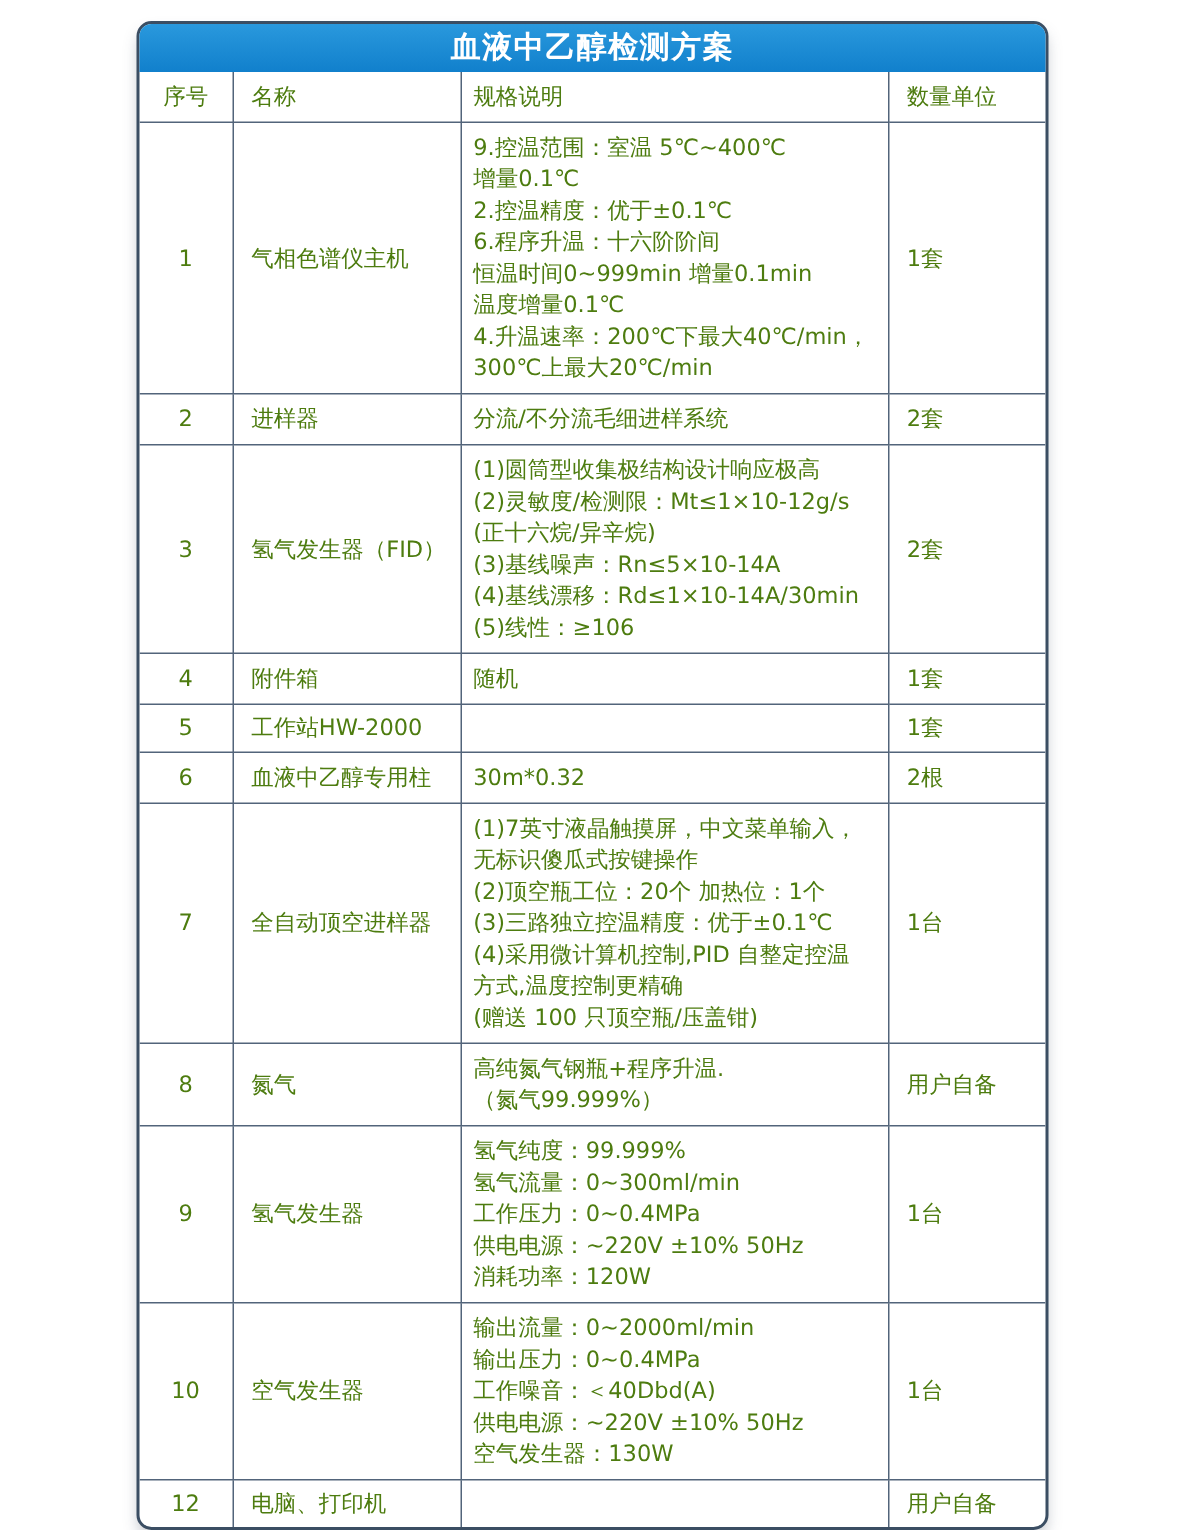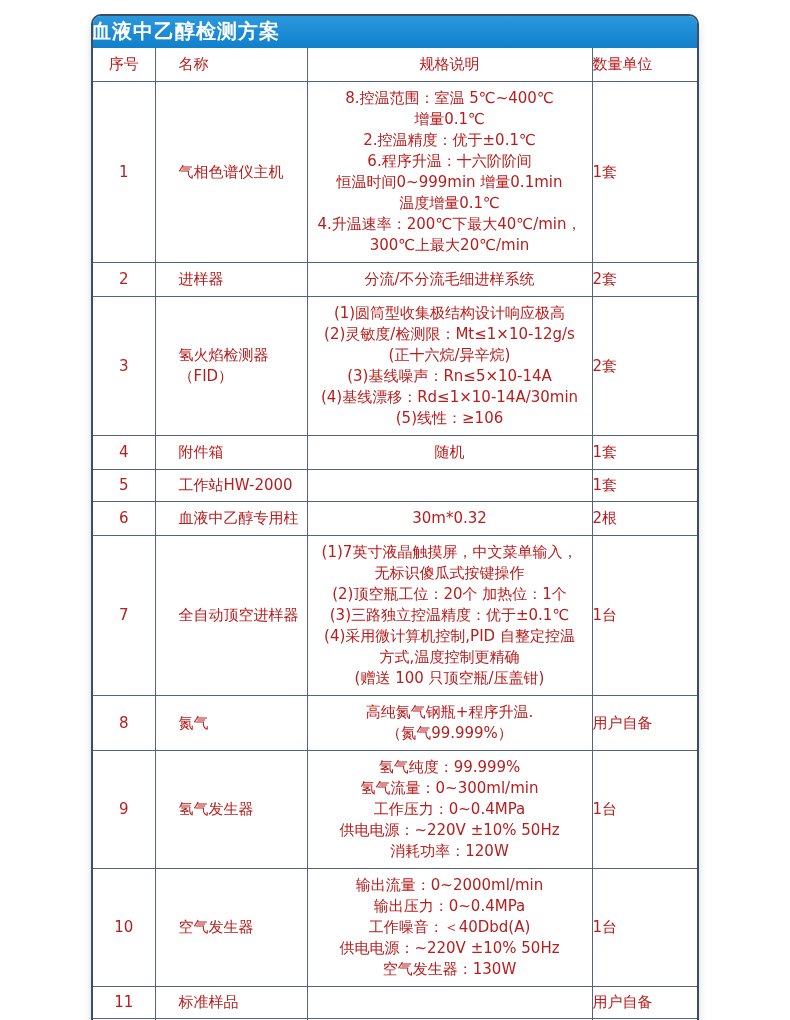--- a/index.html
+++ b/index.html
@@ -20,20 +20,21 @@
     overflow: hidden;
   }
 
   .title-bar {
     margin: -2px -2px 0 -2px;
     height: 34px;
     border-radius: 10px 10px 0 0;
     background: linear-gradient(180deg, #2b9ade 0%, #1180cc 100%);
     display: flex;
     align-items: center;
+    justify-content: center;
   }
   .title-bar .title-text {
     color: #ffffff;
     font-size: 20px;
     font-weight: bold;
     letter-spacing: 1px;
     line-height: 1;
   }
 
   table.spec-table {
@@ -41,37 +42,37 @@
     border-collapse: collapse;
     table-layout: fixed;
   }
   .spec-table col.col-no   { width: 62px; }
   .spec-table col.col-name { width: 152px; }
   .spec-table col.col-spec { width: 285px; }
 
   .spec-table th,
   .spec-table td {
     border: 1px solid #52647a;
-    color: #b91c1c;
+    color: #4d7c0f;
     font-size: 15px;
     vertical-align: middle;
     padding: 5px 8px;
     line-height: 21px;
     overflow: hidden;
   }
   .spec-table th {
     font-weight: normal;
     text-align: left;
     padding: 6px 8px;
   }
   .spec-table .c-no { text-align: center; padding-left: 2px; padding-right: 2px; }
-  .spec-table .c-name { padding-left: 23px; }
-  .spec-table .c-spec { padding: 6px 8px; text-align: center; }
+  .spec-table .c-name { padding-left: 12px; }
+  .spec-table .c-spec { padding: 6px 8px; }
   .spec-table .c-spec .spec-line { line-height: 21px; }
-  .spec-table .c-qty { padding-left: 0; }
+  .spec-table .c-qty { padding-left: 12px; }
 
   
   .spec-table tr > *:first-child { border-left: none; }
   .spec-table tr > *:last-child  { border-right: none; }
   .spec-table thead tr > *       { border-top: none; }
   .spec-table tbody tr:last-child > * { border-bottom: none; }
 </style>
 </head>
 <body>
 
@@ -92,42 +93,42 @@
         <th class="c-name">名称</th>
         <th class="c-spec">规格说明</th>
         <th class="c-qty">数量单位</th>
       </tr>
     </thead>
     <tbody id="rows-body">
         <tr>
     <td class="c-no">1</td>
     <td class="c-name">气相色谱仪主机</td>
     <td class="c-spec">
-            <div class="spec-line">8.控温范围：室温 5℃~400℃</div>
+            <div class="spec-line">9.控温范围：室温 5℃~400℃</div>
             <div class="spec-line">增量0.1℃</div>
             <div class="spec-line">2.控温精度：优于±0.1℃</div>
             <div class="spec-line">6.程序升温：十六阶阶间</div>
             <div class="spec-line">恒温时间0~999min 增量0.1min</div>
             <div class="spec-line">温度增量0.1℃</div>
             <div class="spec-line">4.升温速率：200℃下最大40℃/min，</div>
             <div class="spec-line">300℃上最大20℃/min</div>
           </td>
     <td class="c-qty">1套</td>
   </tr>
         <tr>
     <td class="c-no">2</td>
     <td class="c-name">进样器</td>
     <td class="c-spec">
             <div class="spec-line">分流/不分流毛细进样系统</div>
           </td>
     <td class="c-qty">2套</td>
   </tr>
         <tr>
     <td class="c-no">3</td>
-    <td class="c-name">氢火焰检测器（FID）</td>
+    <td class="c-name">氢气发生器（FID）</td>
     <td class="c-spec">
             <div class="spec-line">(1)圆筒型收集极结构设计响应极高</div>
             <div class="spec-line">(2)灵敏度/检测限：Mt≤1×10-12g/s</div>
             <div class="spec-line">(正十六烷/异辛烷)</div>
             <div class="spec-line">(3)基线噪声：Rn≤5×10-14A</div>
             <div class="spec-line">(4)基线漂移：Rd≤1×10-14A/30min</div>
             <div class="spec-line">(5)线性：≥106</div>
           </td>
     <td class="c-qty">2套</td>
   </tr>
@@ -194,26 +195,20 @@
     <td class="c-spec">
             <div class="spec-line">输出流量：0~2000ml/min</div>
             <div class="spec-line">输出压力：0~0.4MPa</div>
             <div class="spec-line">工作噪音：＜40Dbd(A)</div>
             <div class="spec-line">供电电源：~220V ±10% 50Hz</div>
             <div class="spec-line">空气发生器：130W</div>
           </td>
     <td class="c-qty">1台</td>
   </tr>
         <tr>
-    <td class="c-no">11</td>
-    <td class="c-name">标准样品</td>
-    <td class="c-spec"></td>
-    <td class="c-qty">用户自备</td>
-  </tr>
-        <tr>
     <td class="c-no">12</td>
     <td class="c-name">电脑、打印机</td>
     <td class="c-spec"></td>
     <td class="c-qty">用户自备</td>
   </tr>
       </tbody>
   </table>
 </div>
 
 </body></html>

